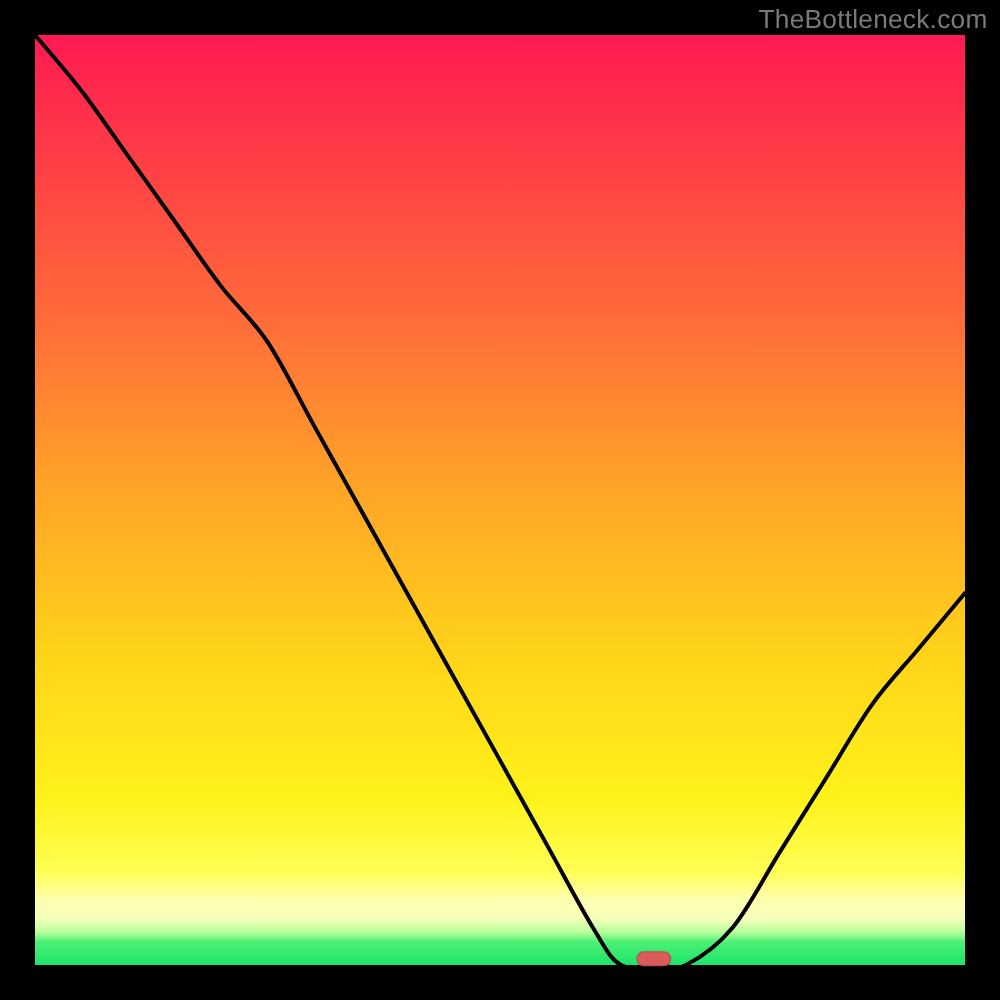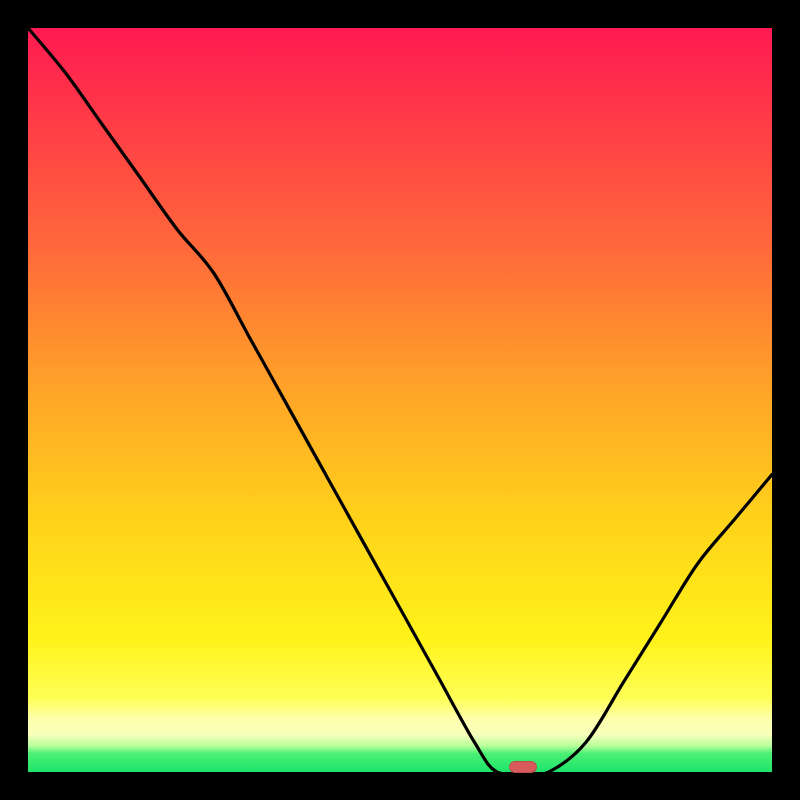--- a/index.html
+++ b/index.html
@@ -67,20 +67,21 @@
     border-radius: 6px;
     background: #d95b5b;
     box-shadow: 0 0 0 1px rgba(0,0,0,0.15) inset;
   }
 </style>
 </head>
 <body>
 
 <div class="frame">
 
+  <div class="watermark">TheBottleneck.com</div>
 
   <div class="plot">
 
     <svg class="curve" viewBox="0 0 744 744" preserveAspectRatio="none">
       <path id="curve-path" fill="none" stroke="#000000" stroke-width="3.2" stroke-linecap="round" stroke-linejoin="round" d="M 0.0 0.0 C 6.2 7.4, 24.8 28.5, 37.2 44.6 C 49.6 60.8, 62.0 79.4, 74.4 96.7 C 86.8 114.1, 99.2 131.4, 111.6 148.8 C 124.0 166.2, 136.4 184.8, 148.8 200.9 C 161.2 217.0, 173.6 226.9, 186.0 245.5 C 198.4 264.1, 210.8 290.2, 223.2 312.5 C 235.6 334.8, 248.0 357.1, 260.4 379.4 C 272.8 401.8, 285.2 424.1, 297.6 446.4 C 310.0 468.7, 322.4 491.0, 334.8 513.4 C 347.2 535.7, 359.6 558.0, 372.0 580.3 C 384.4 602.6, 396.8 625.0, 409.2 647.3 C 421.6 669.6, 436.5 698.1, 446.4 714.2 C 456.3 730.4, 460.0 739.0, 468.7 744.0 C 477.4 749.0, 489.8 744.0, 498.5 744.0 C 507.2 744.0, 510.9 749.0, 520.8 744.0 C 530.7 739.0, 545.6 729.1, 558.0 714.2 C 570.4 699.4, 582.8 674.6, 595.2 654.7 C 607.6 634.9, 620.0 615.0, 632.4 595.2 C 644.8 575.4, 657.2 553.0, 669.6 535.7 C 682.0 518.3, 694.4 505.9, 706.8 491.0 C 719.2 476.2, 737.8 453.8, 744.0 446.4"></path>
     </svg>
 
     <div id="marker" class="marker" style="left: 480.76px; top: 733px; background: rgb(217, 91, 91);"></div>
 
   </div>

